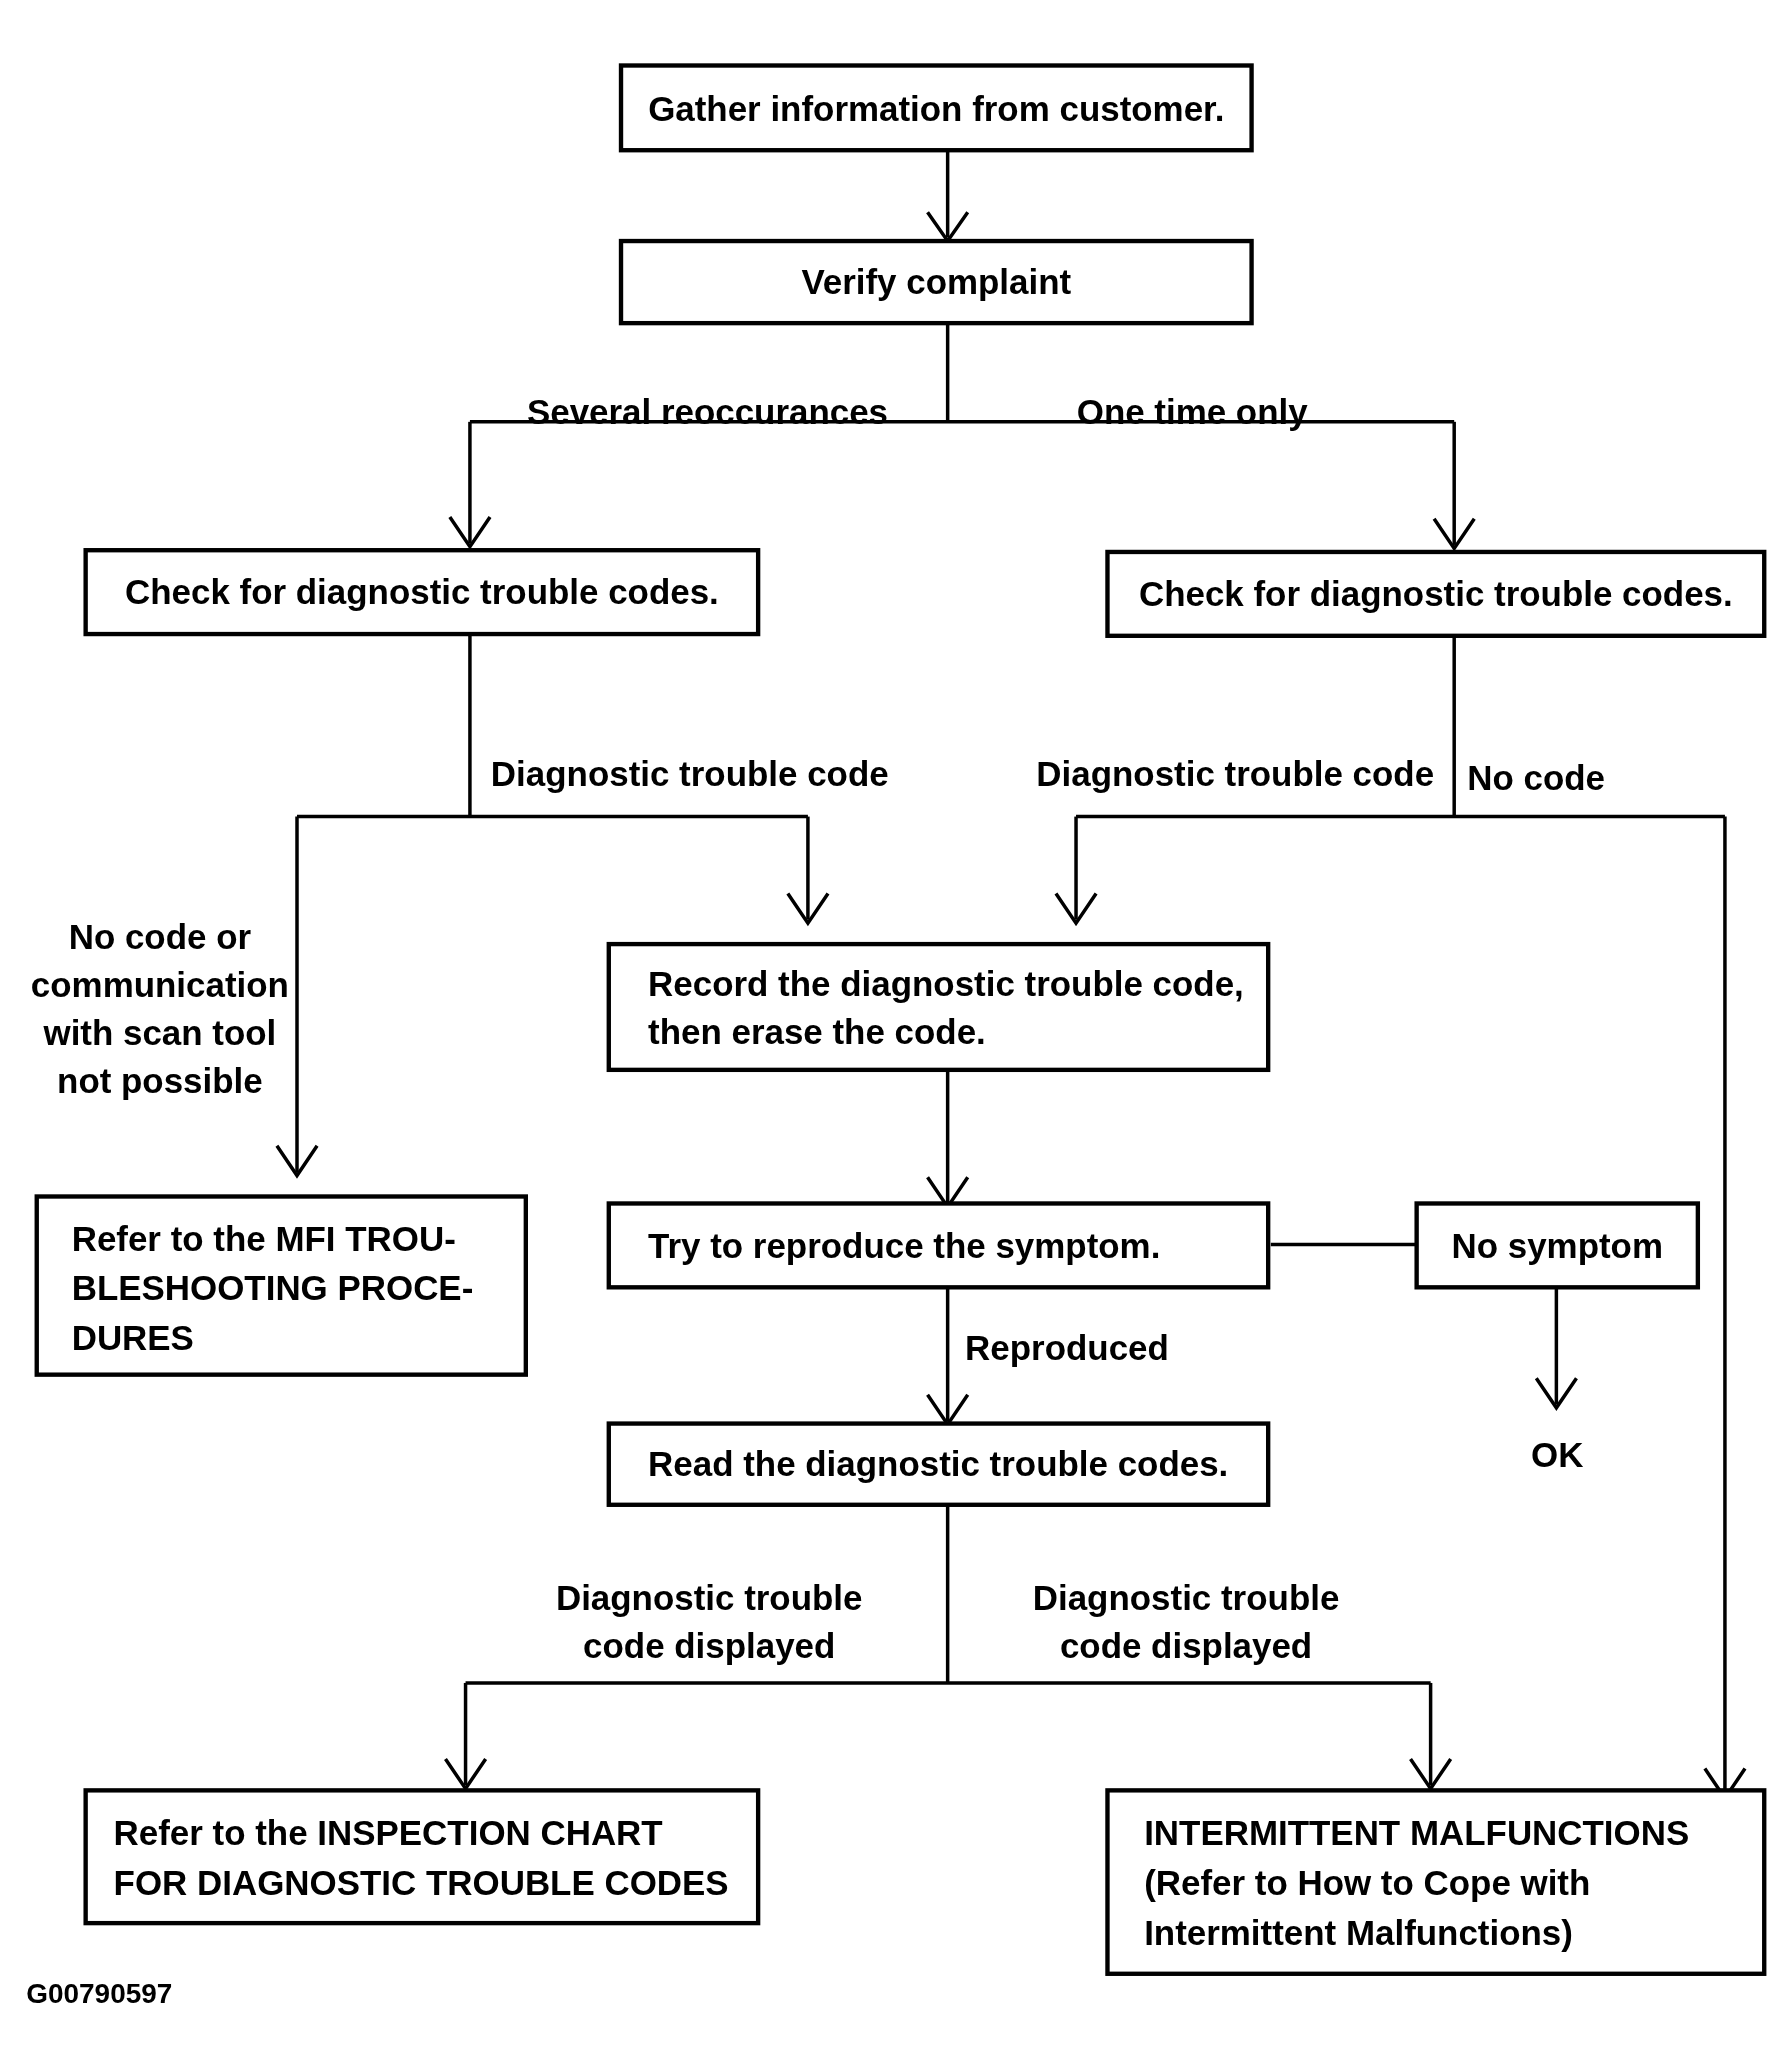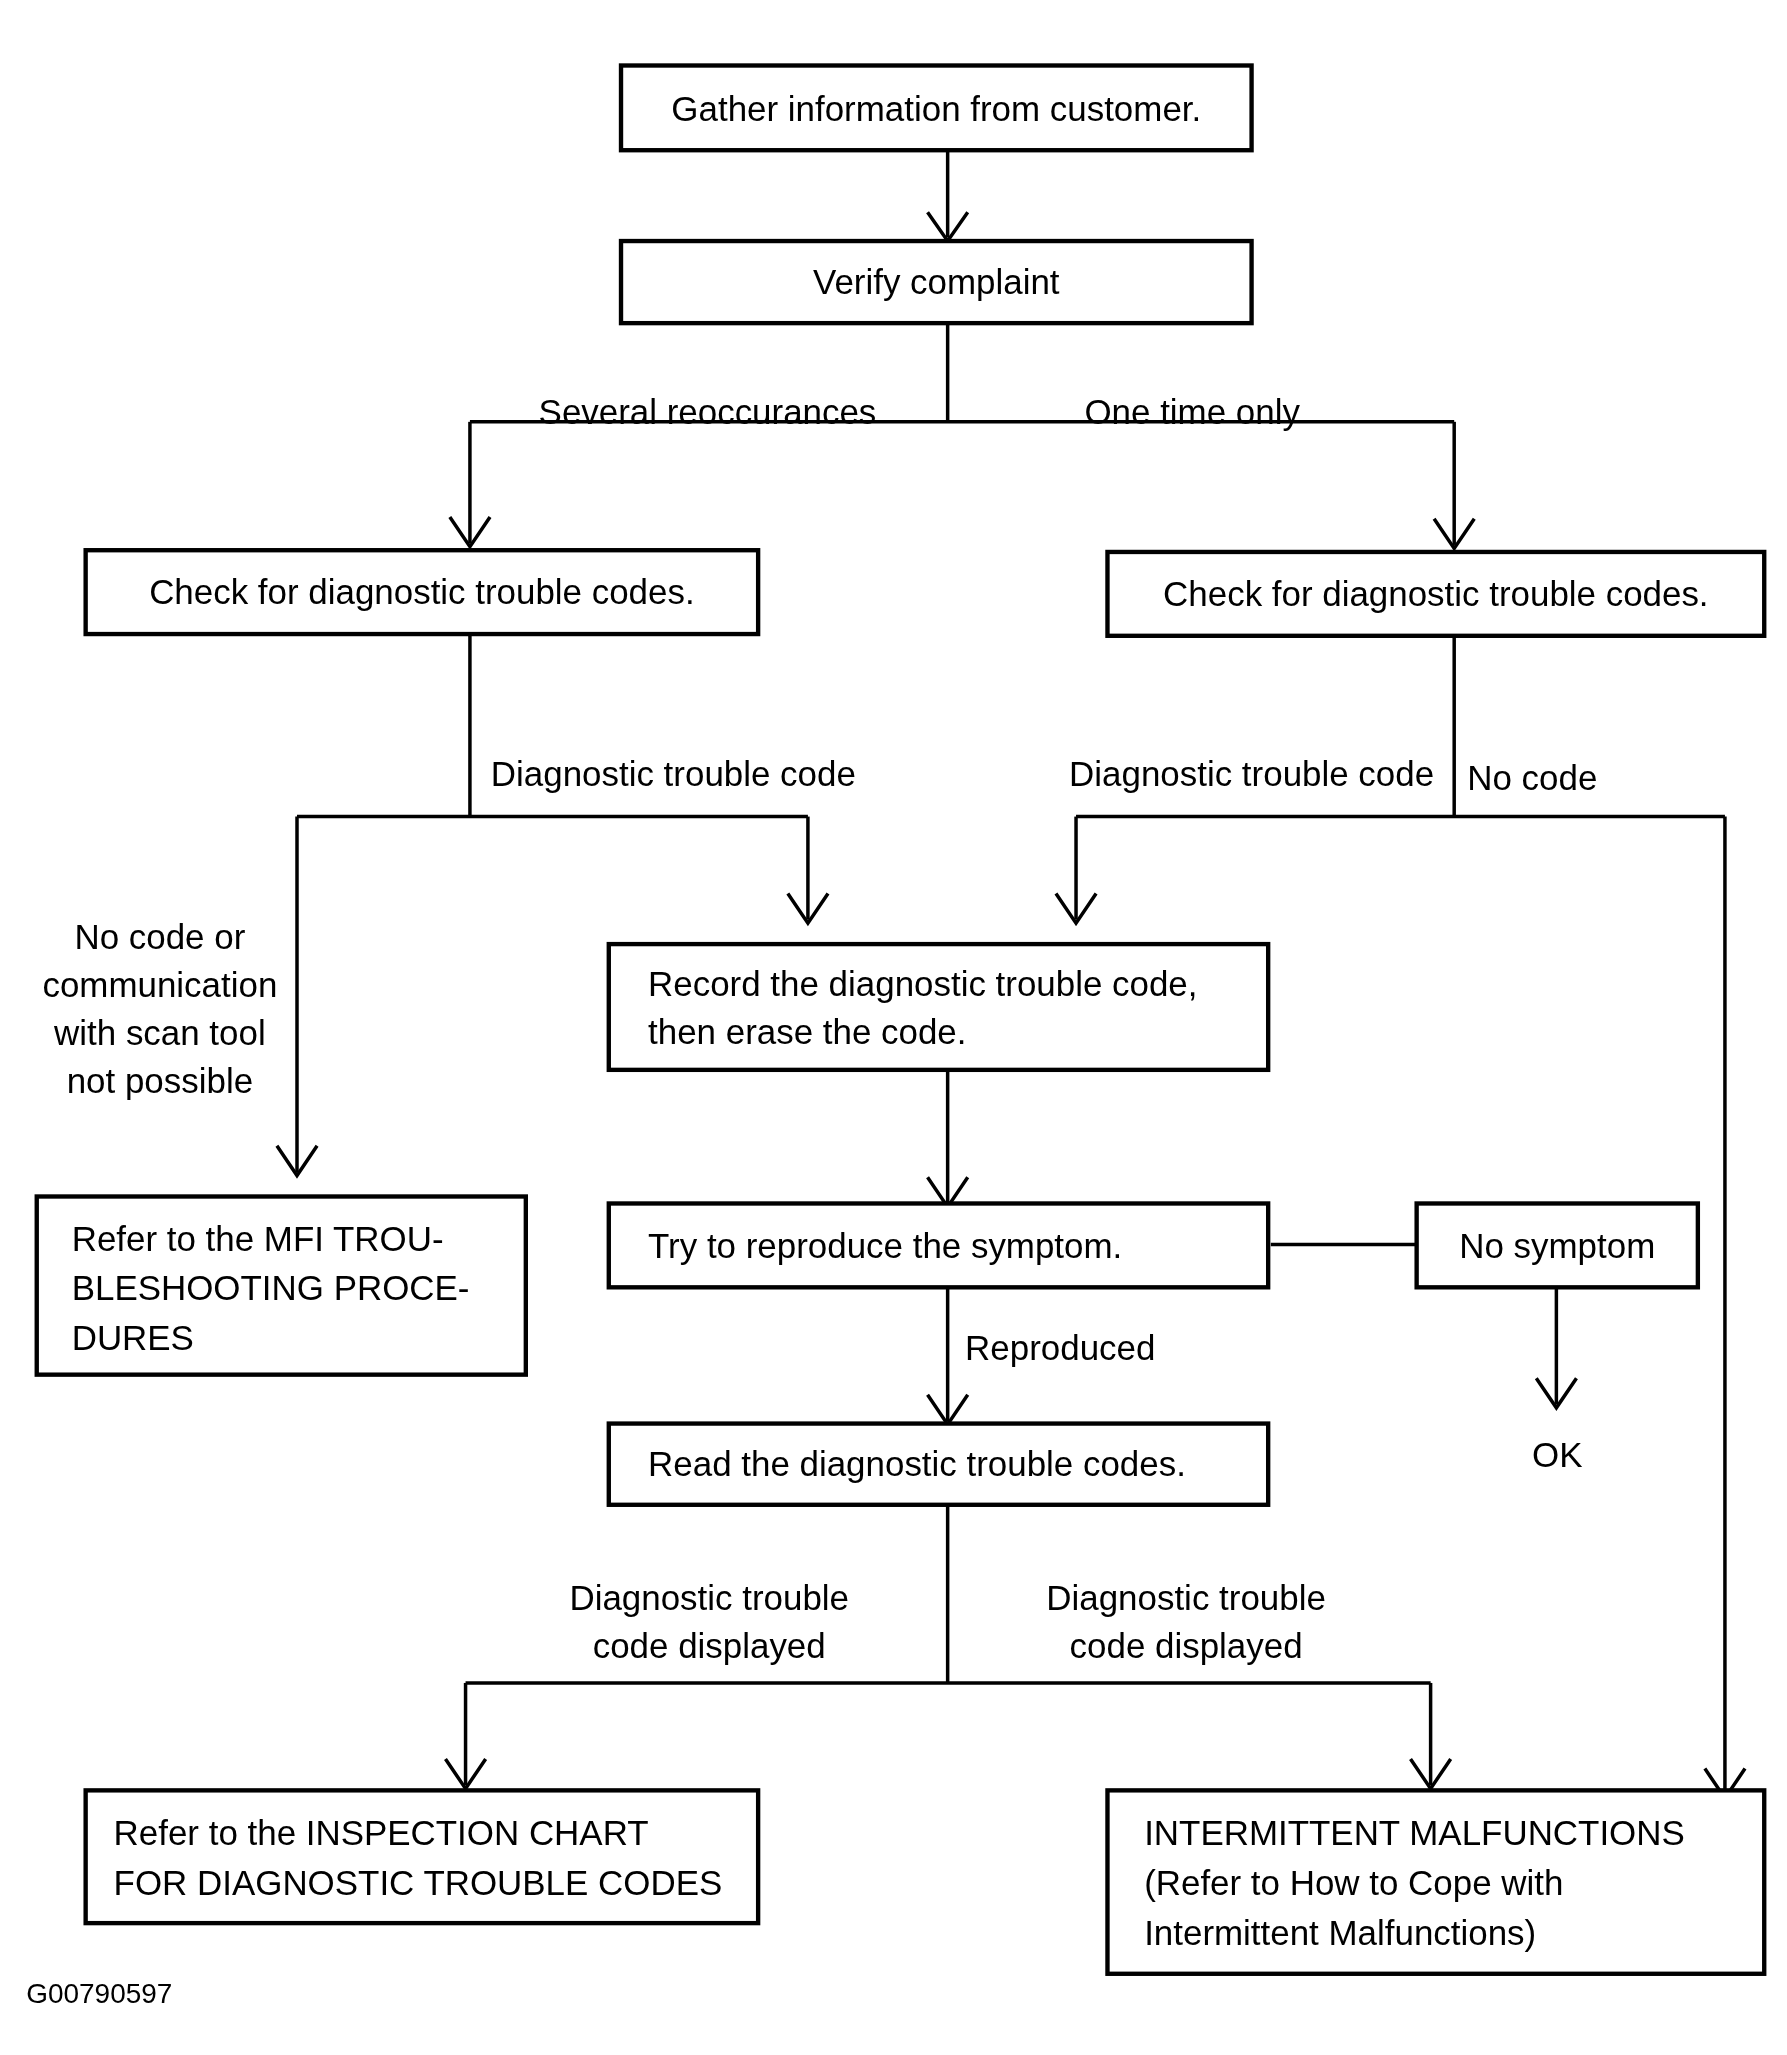--- a/index.html
+++ b/index.html
@@ -12,20 +12,21 @@
     height: 2055px;
     font-family: "Liberation Sans", sans-serif;
     color: #000000;
     position: relative;
     overflow: hidden;
   }
   #flow-root {
     position: relative;
     width: 1787px;
     height: 1464px;
+    font-weight: bold;
   }
   svg#flow-svg {
     position: absolute;
     top: 0;
     left: 0;
     width: 1787px;
     height: 2055px;
     display: block;
   }
   .node-box {

